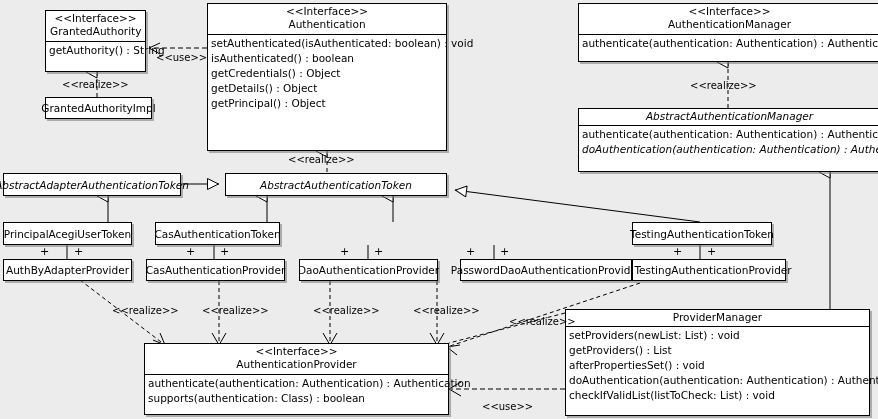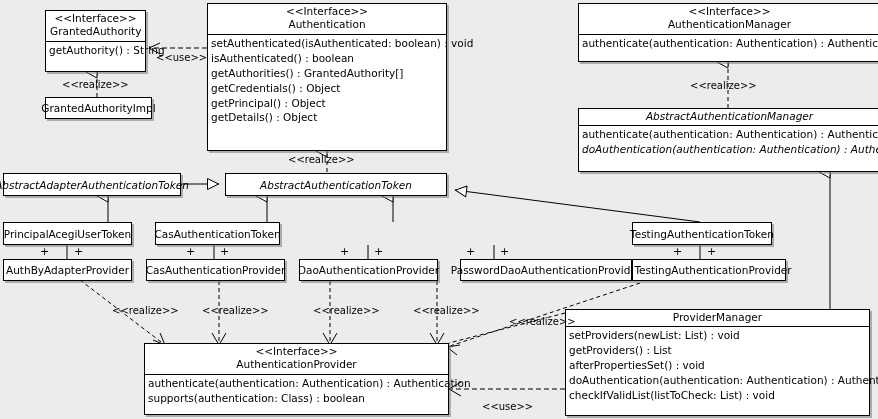--- a/index.html
+++ b/index.html
@@ -147,24 +147,23 @@
   </div>
 
   <div class="uml" style="left:207px;top:3px;width:240px;height:148px;">
     <div class="hdr">
       <div class="stereo">&lt;&lt;Interface&gt;&gt;</div>
       <div class="cname">Authentication</div>
     </div>
     <div class="compart">
       <div class="mrow">setAuthenticated(isAuthenticated: boolean) : void</div>
       <div class="mrow">isAuthenticated() : boolean</div>
-      <div class="mrow">getAuthorities() : GrantedAuthority[]</div>
       <div class="mrow">getCredentials() : Object</div>
+      <div class="mrow">getDetails() : Object</div>
       <div class="mrow">getPrincipal() : Object</div>
-      <div class="mrow">getDetails() : Object</div>
     </div>
   </div>
 
   <div class="uml" style="left:578px;top:3px;width:303px;height:59px;">
     <div class="hdr">
       <div class="stereo">&lt;&lt;Interface&gt;&gt;</div>
       <div class="cname">AuthenticationManager</div>
     </div>
     <div class="compart">
       <div class="mrow">authenticate(authentication: Authentication) : Authentication</div>

